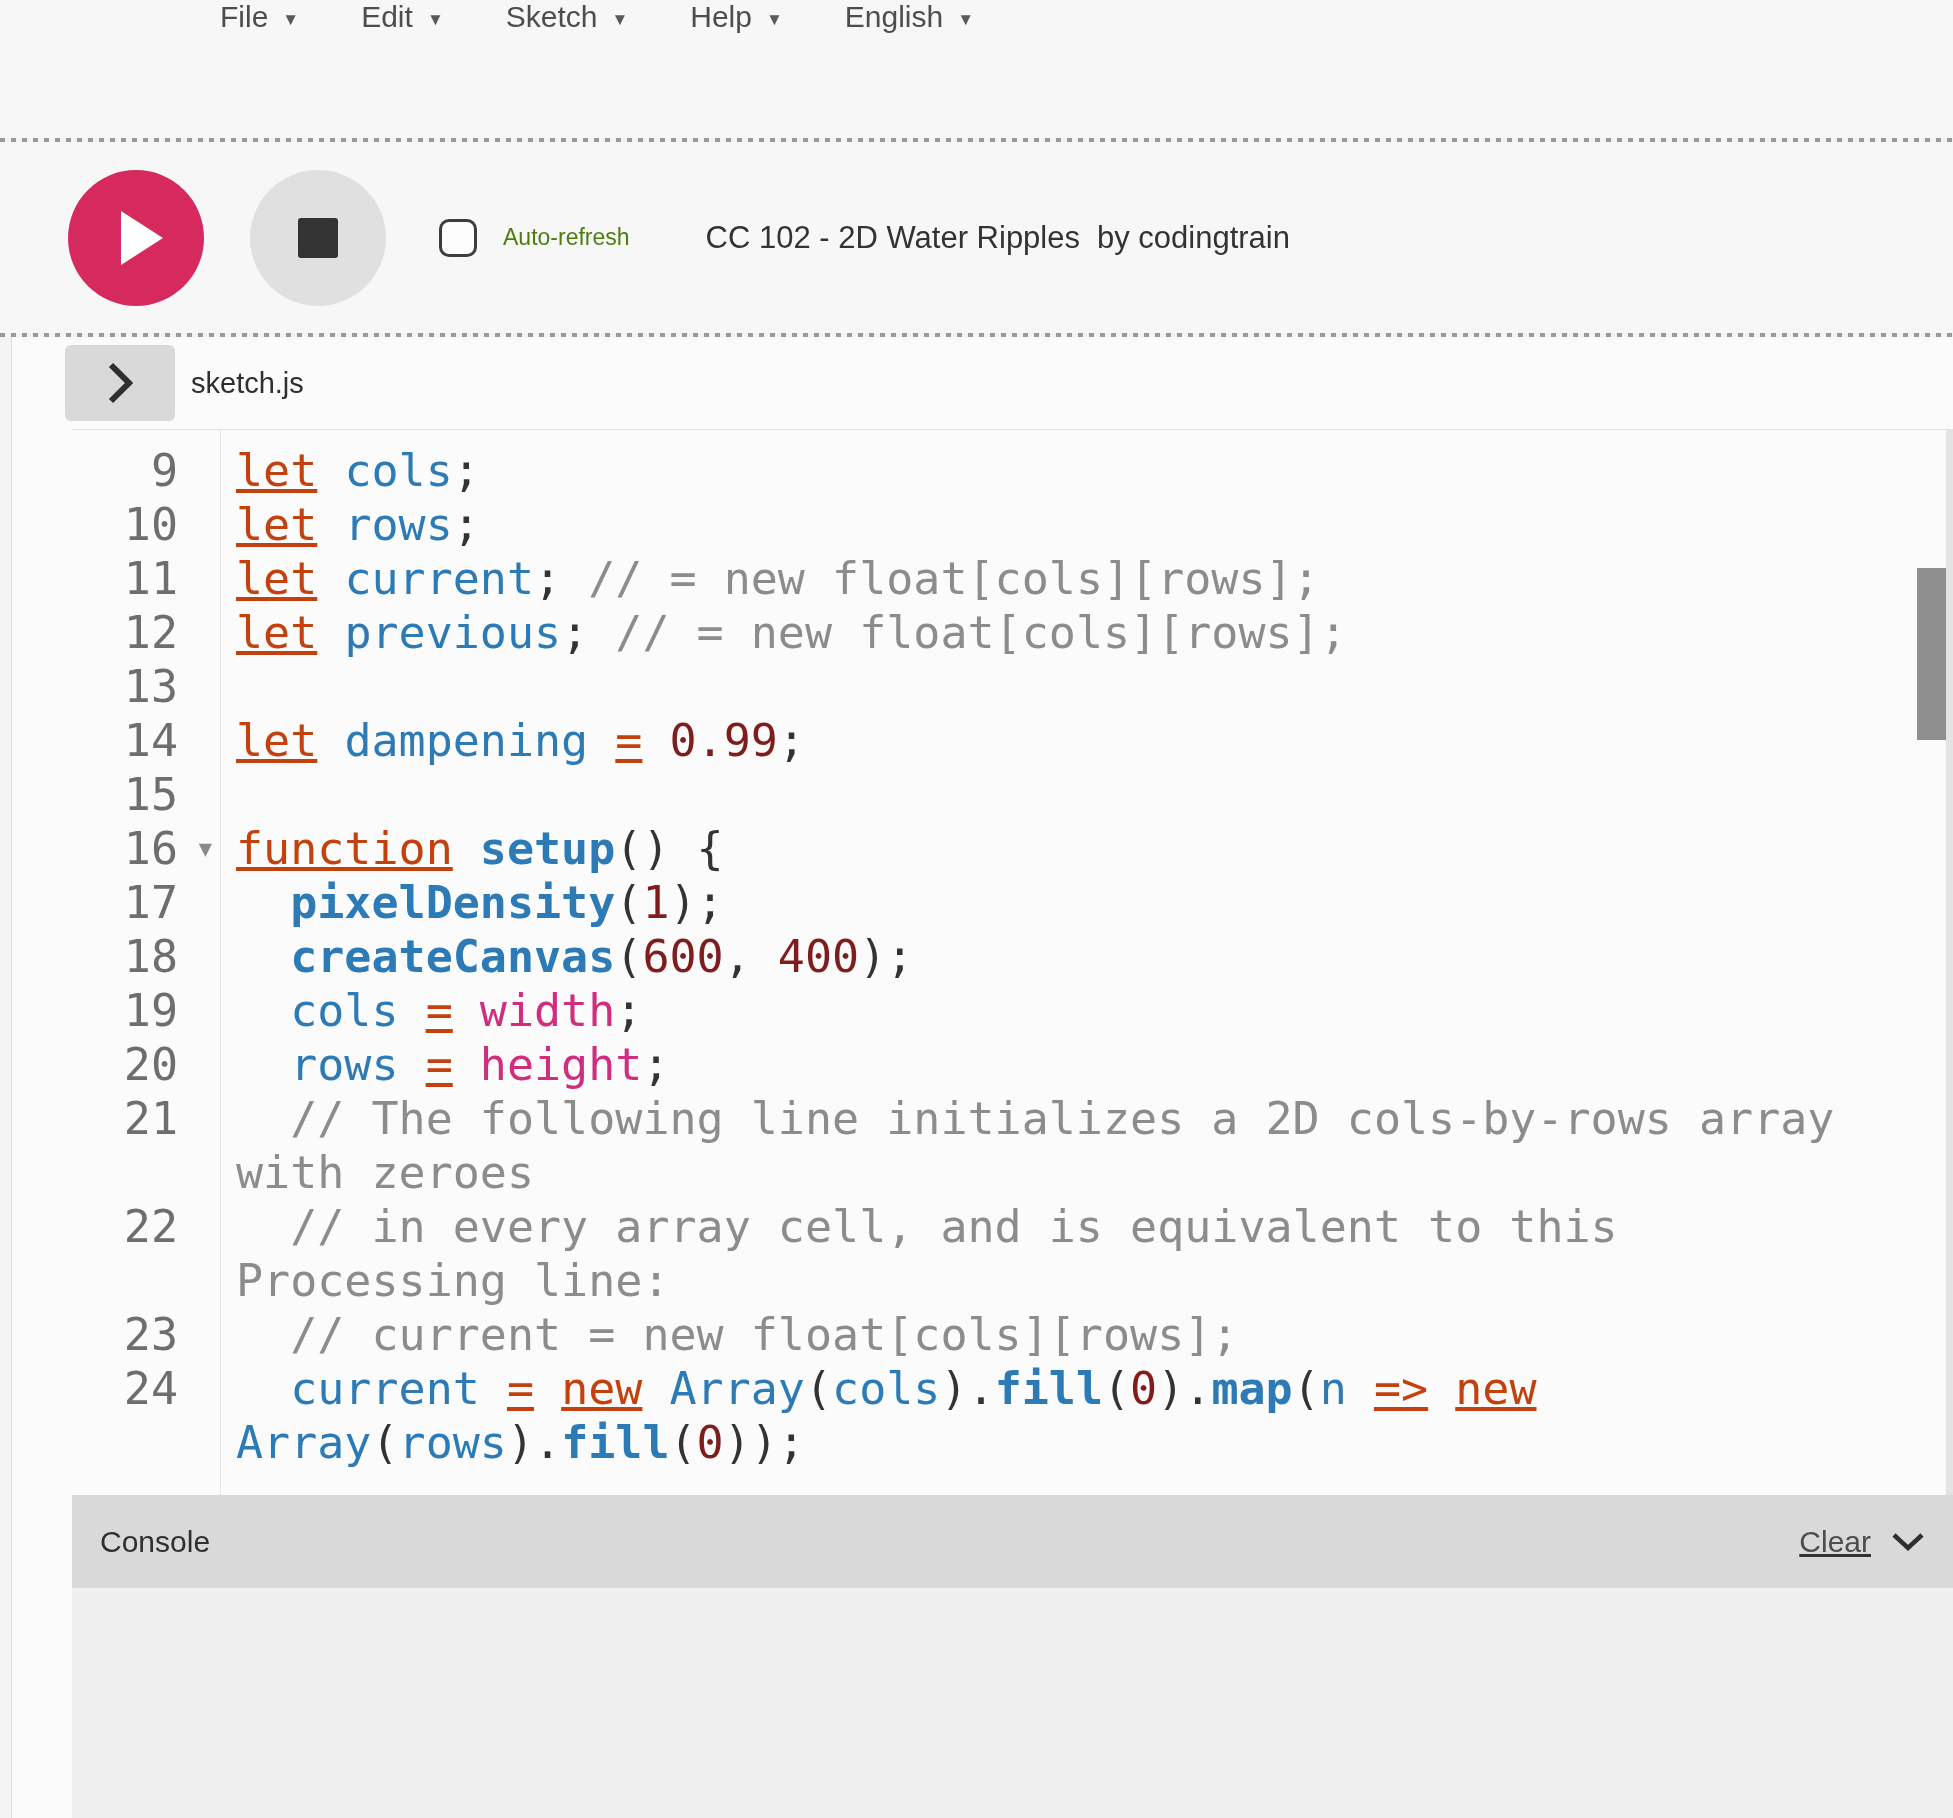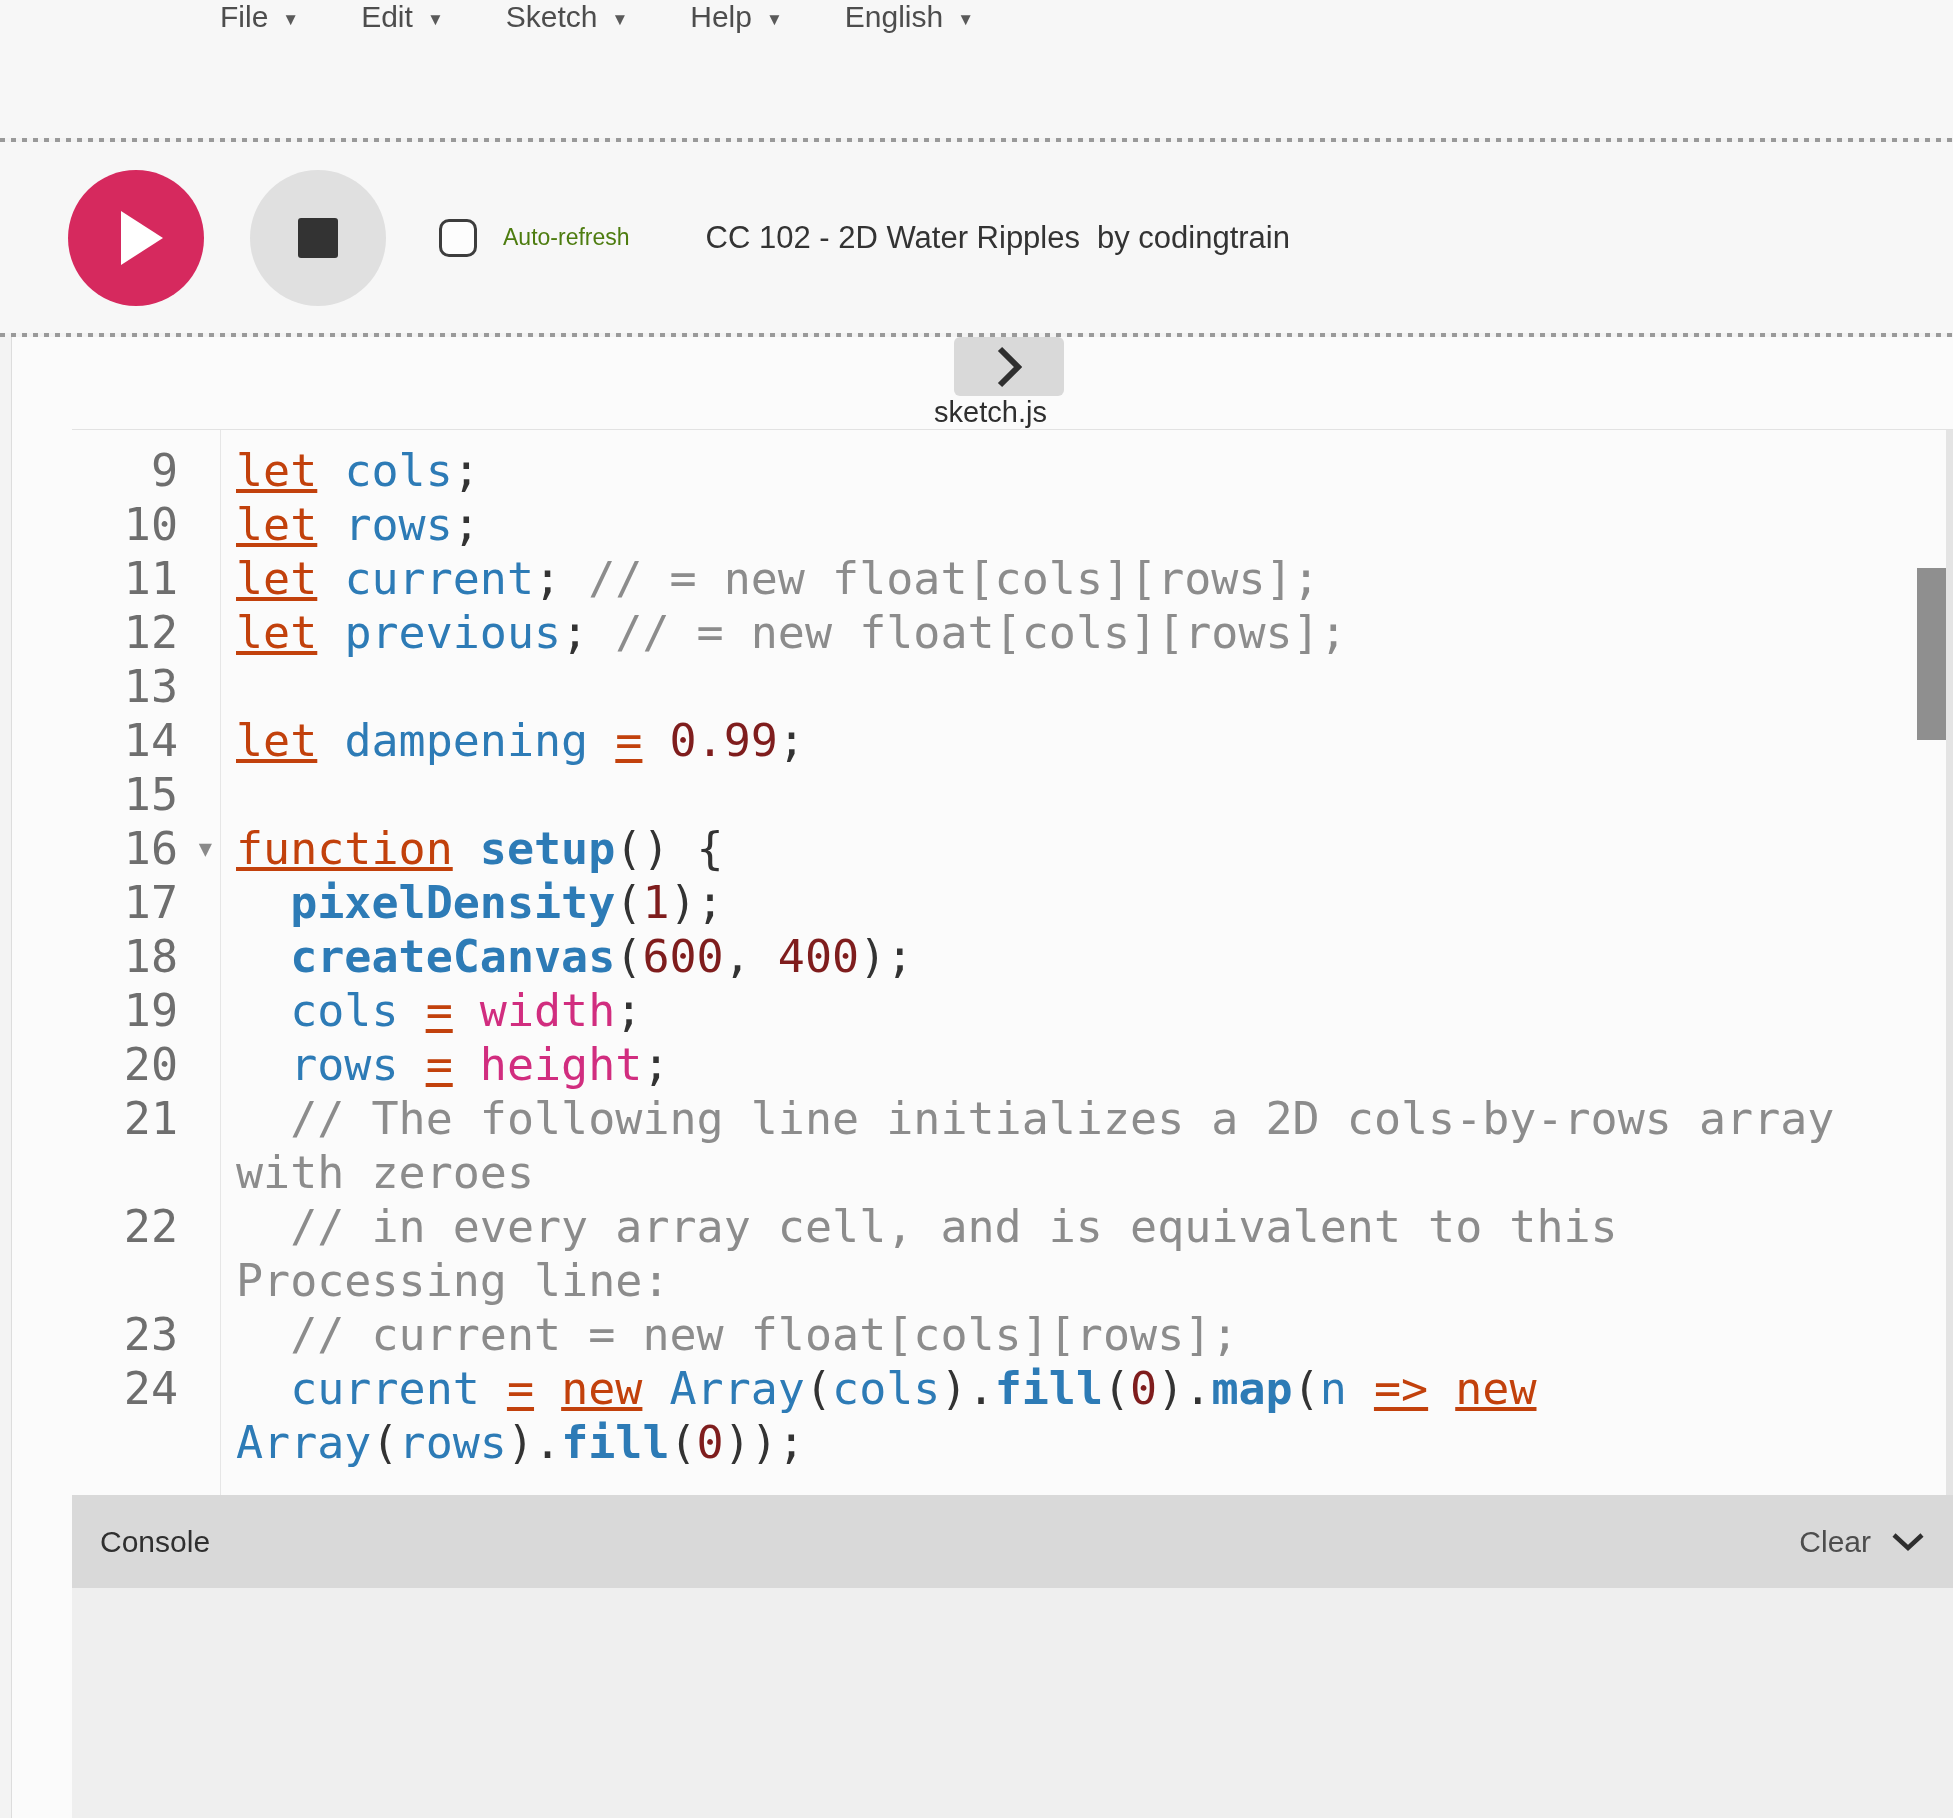--- a/index.html
+++ b/index.html
@@ -37,21 +37,21 @@
   .checkbox { width:38px; height:38px; border:3px solid #3d3d3d; border-radius:10px; background:#fdfdfd;
     margin-left:53px; flex:none; cursor:pointer; }
   .auto-label { margin-left:26px; font-size:23px; color:#4d7c0f; }
   .title { margin-left:76px; font-size:31px; color:#333; white-space:nowrap; }
   .byline { margin-left:17px; font-size:31px; color:#333; white-space:nowrap; cursor:pointer; }
 
   
   .main { position:absolute; top:337px; left:11px; right:0; bottom:0;
     background:#fbfbfb; border-left:1px solid #ddd; }
 
-  .tabbar { height:92px; display:flex; align-items:center;flex-direction:column; }
+  .tabbar { height:92px; display:flex; align-items:center; }
   .collapse-btn { width:110px; height:76px; background:#d9d9d9; border-radius:6px; margin-left:53px;
     display:flex; align-items:center; justify-content:center; cursor:pointer; }
   .tab-label { margin-left:16px; font-size:29px; color:#2f2f2f; cursor:pointer; }
 
   .editor { position:relative; margin-left:60px; height:1066px; border-top:1px solid #e2e2e2;
     padding-top:14px; overflow:hidden; }
   .editor::before { content:""; position:absolute; left:148px; top:0; bottom:0; width:1px; background:#e6e6e6; }
   .row { display:flex; min-height:54px; }
   .gut { flex:0 0 148px; padding-right:42px; text-align:right; position:relative;
     font-family:"DejaVu Sans Mono", monospace; font-size:45px; line-height:54px; color:#6e6e6e; }
@@ -64,21 +64,21 @@
   .tk-b { color:#d12d7f; }
   .tk-c { color:#8c8c8c; }
   .tk-n { color:#7f1d1d; }
   .tk-p { color:#333; }
   .sb-track { position:absolute; top:0; right:0; width:7px; bottom:0; background:#e4e4e4; }
   .sb-thumb { position:absolute; right:7px; width:29px; top:138px; height:172px; background:#8f8f8f; cursor:pointer; }
 
   .console-header { margin-left:60px; height:93px; background:#d9d9d9; display:flex; align-items:center;
     padding:8px 28px; }
   .console-title { font-size:30px; color:#2f2f2f; }
-  .console-actions { margin-left:auto; display:flex; gap:20px; }
+  .console-actions { margin-left:auto; display:flex; gap:20px;text-decoration:underline; }
   .clear-btn { font-size:30px; color:#4d4d4d; cursor:pointer; }
   .console-collapse { display:flex; align-items:center; cursor:pointer; }
   .console-body { margin-left:60px; height:230px; background:#efefef; }
 </style>
 </head>
 <body>
 
 <div class="topbar">
   <nav class="menus">
     <div class="menu-item">

